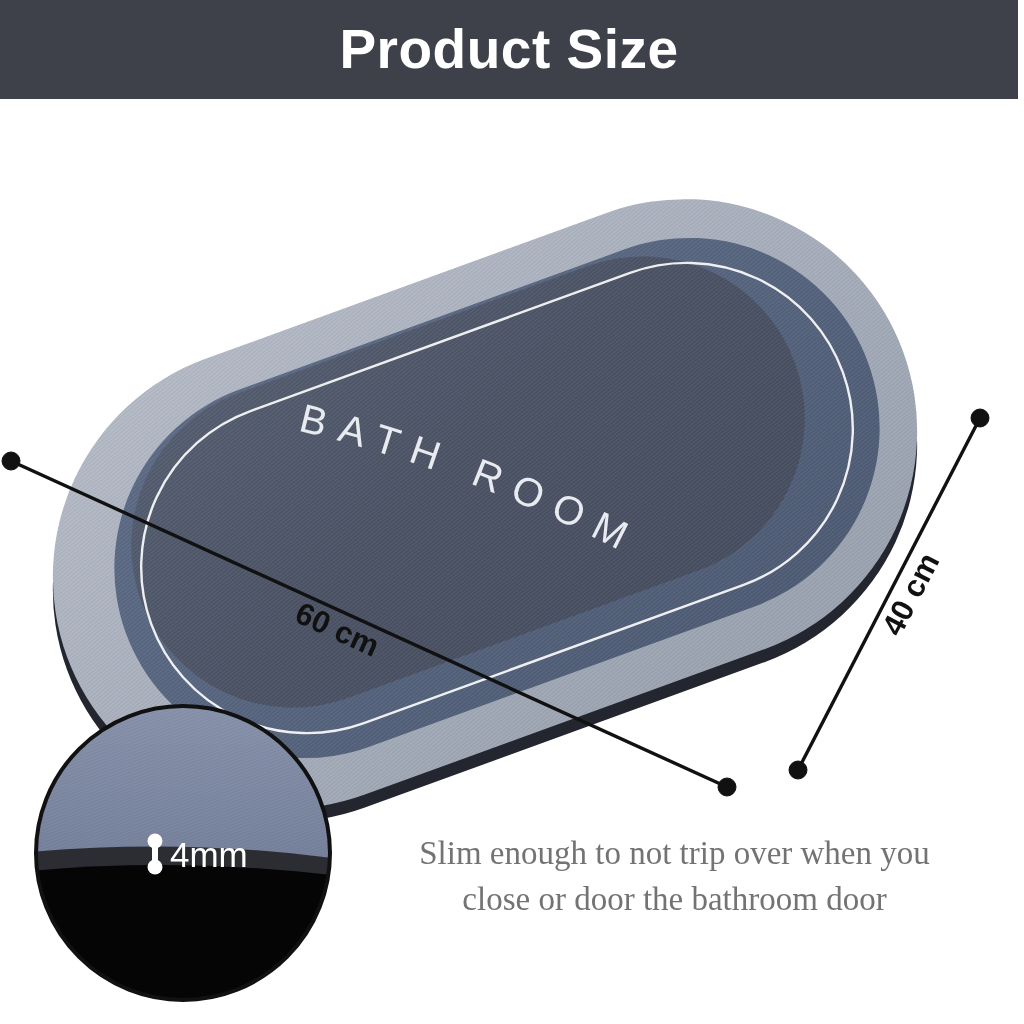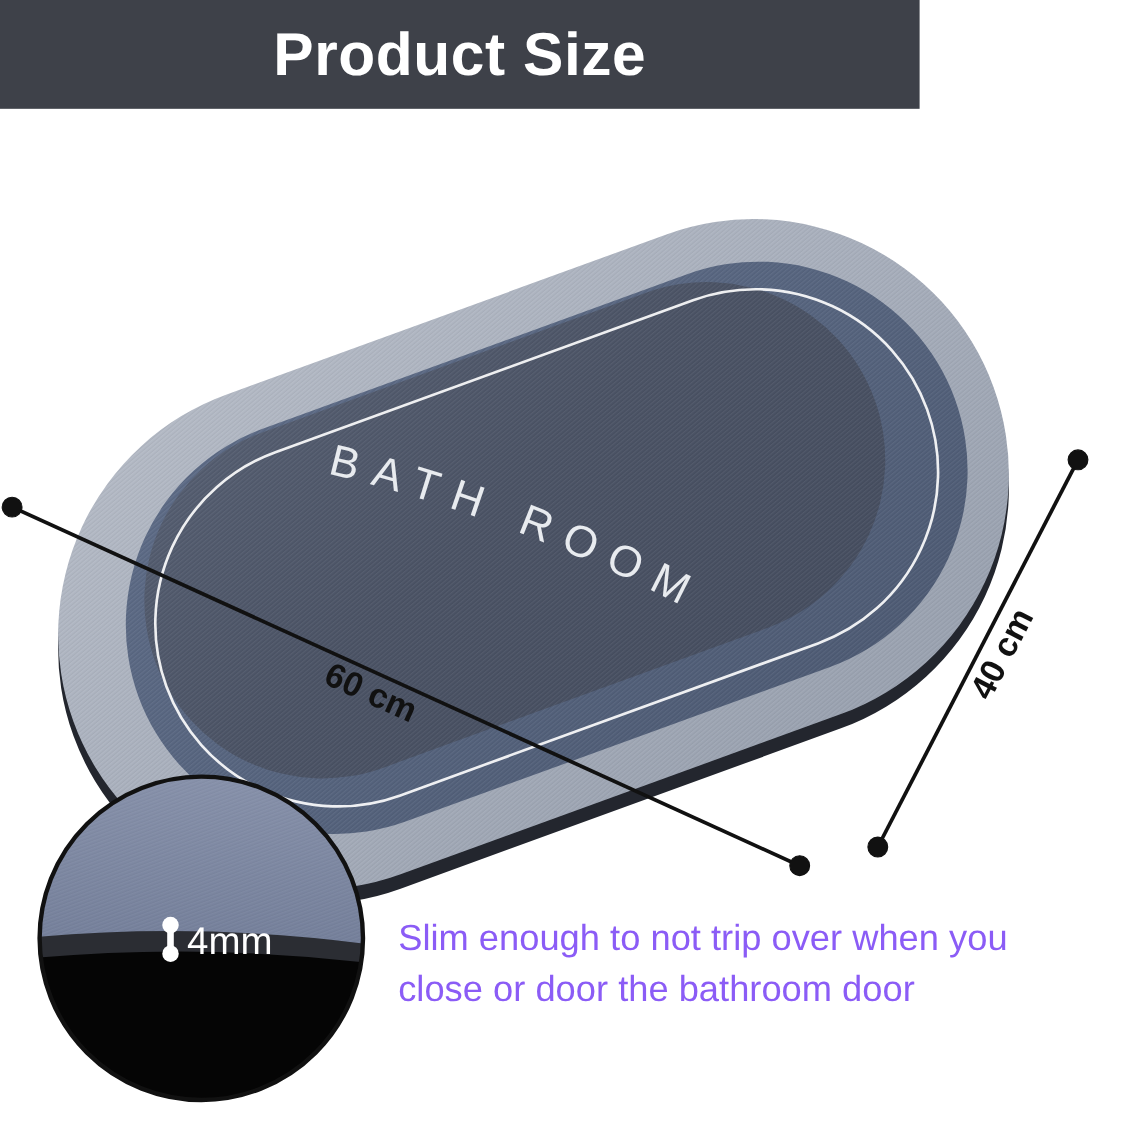--- a/index.html
+++ b/index.html
@@ -14,21 +14,21 @@
     font-family: "Liberation Sans", sans-serif;
     overflow: hidden;
     position: relative;
   }
 
   
   #header-banner {
     position: absolute;
     left: 0;
     top: 0;
-    width: 836px;
+    width: 1018px;
     height: 99px;
     background: #3e4149;
     display: flex;
     align-items: center;
     justify-content: center;
   }
   #header-title {
     color: #ffffff;
     font-family: "Liberation Sans", sans-serif;
     font-weight: bold;
@@ -57,25 +57,26 @@
   }
 
   
   #caption-block {
     position: absolute;
     left: 362px;
     top: 731px;
     width: 625px;
   }
   .caption-line {
-    color: #8b5cf6;
-    font-family: Liberation Sans, sans-serif;
+    color: #737373;
+    font-family: Liberation Serif, serif;
     font-size: 33px;
     line-height: 46px;
     white-space: nowrap;
+    text-align: center;
   }
 </style>
 </head>
 <body>
 
 <div id="header-banner">
   <div id="header-title">Product Size</div>
 </div>
 
 <div id="stage">

